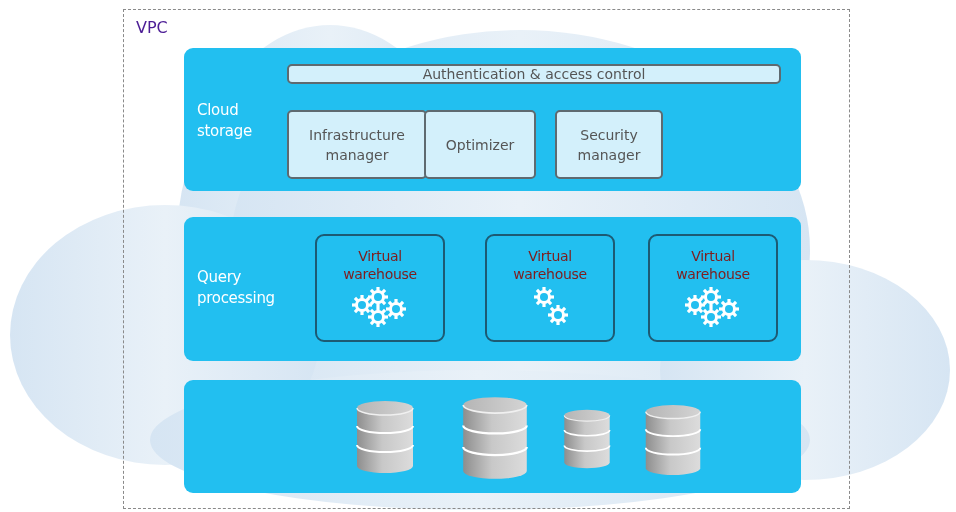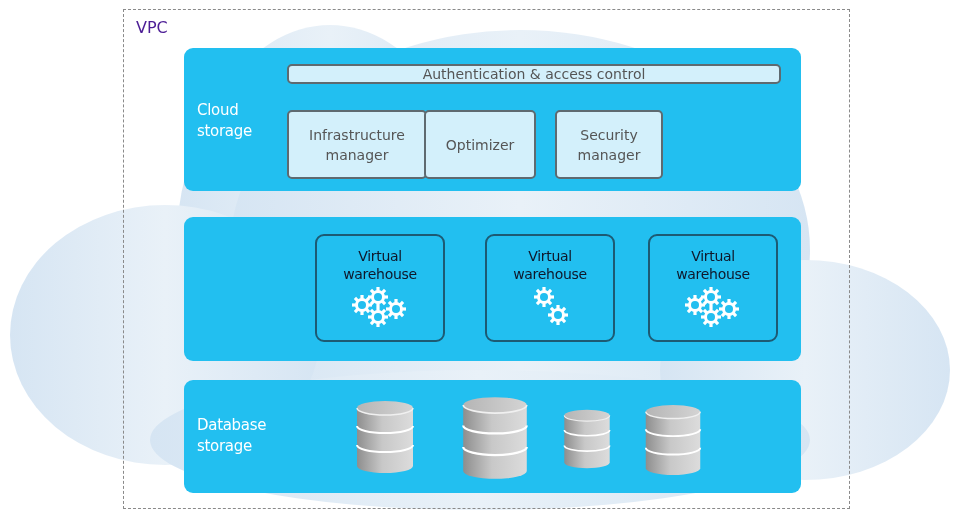--- a/index.html
+++ b/index.html
@@ -30,21 +30,21 @@
 
     .svc-box {
       position:absolute; background:#d3f0fb; border:2px solid #5e6a70;
       border-radius:5px; box-sizing:border-box; color:#555555;
       font-size:14px; line-height:20px; display:flex; align-items:center;
       justify-content:center; text-align:center;
     }
     .wh-box {
       position:absolute; top:17px; width:130px; height:108px;
       border:2px solid #1d5a73; border-radius:9px; box-sizing:border-box;
-      color:#0f172a; text-align:center; font-size:14px; line-height:18px;
+      color:#7f1d1d; text-align:center; font-size:14px; line-height:18px;
       letter-spacing:-0.3px;
     }
     .wh-title { margin-top:11px; }
     .gears { display:block; margin:4px auto 0 auto; }
     .db { position:absolute; }
   </style>
 </head>
 <body>
 
 <svg class="cloud-bg" viewBox="0 0 956 512">
@@ -97,20 +97,24 @@
   </div>
   <div class="svc-box" style="left:371px; top:62px; width:108px; height:69px;">
     <div>
         <div>Security</div>
         <div>manager</div>
       </div>
   </div>
 </div>
 
 <div class="layer layer-query">
+  <div class="layer-label" style="left:13px; top:50px;">
+    <div>Query</div>
+    <div>processing</div>
+  </div>
 
   <div class="wh-box" style="left:131px;">
     <div class="wh-title">
       <div>Virtual</div>
       <div>warehouse</div>
     </div>
     <svg class="gears" width="64" height="40" viewBox="0 0 64 40">
       <use href="#gear" x="4" y="8"></use>
         <use href="#gear" x="20" y="0"></use>
         <use href="#gear" x="38" y="12"></use>
@@ -137,24 +141,20 @@
     <svg class="gears" width="64" height="40" viewBox="0 0 64 40">
       <use href="#gear" x="4" y="8"></use>
         <use href="#gear" x="20" y="0"></use>
         <use href="#gear" x="38" y="12"></use>
         <use href="#gear" x="20" y="20"></use>
     </svg>
   </div>
 </div>
 
 <div class="layer layer-db">
-  <div class="layer-label" style="left:13px; top:35px;">
-    <div>Database</div>
-    <div>storage</div>
-  </div>
   <svg class="db" style="left:172px; top:20px;" width="58" height="74" viewBox="0 0 58 74">
       <use href="#dbshape"></use>
     </svg>
   <svg class="db" style="left:278px; top:16px;" width="66" height="84" viewBox="0 0 58 74">
       <use href="#dbshape"></use>
     </svg>
   <svg class="db" style="left:379px; top:29px;" width="48" height="60" viewBox="0 0 58 74">
       <use href="#dbshape"></use>
     </svg>
   <svg class="db" style="left:460px; top:24px;" width="58" height="72" viewBox="0 0 58 74">

